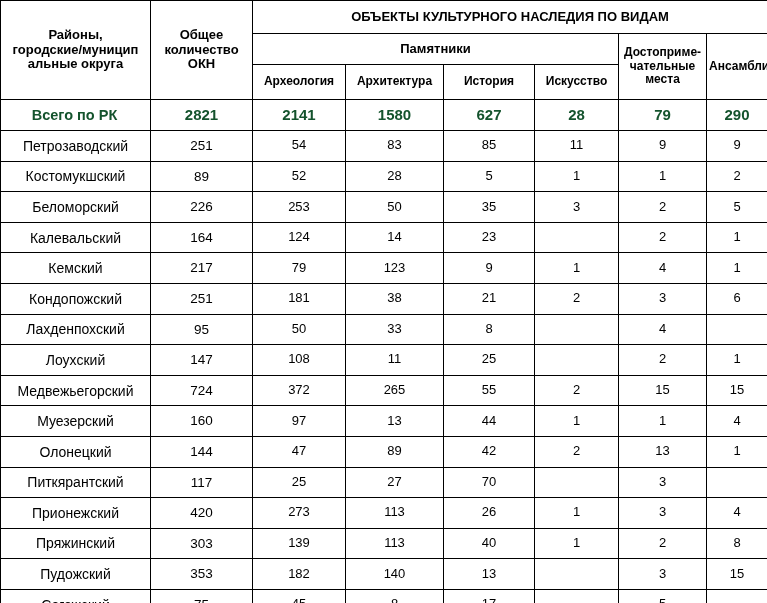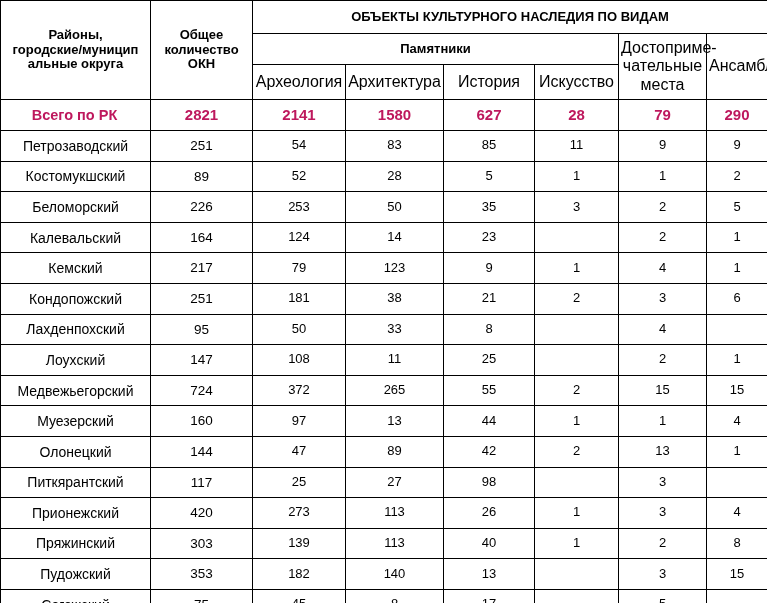--- a/index.html
+++ b/index.html
@@ -26,22 +26,22 @@
     text-align: center;
     vertical-align: middle;
     padding: 2px 2px;
     line-height: 1.15;
   }
   th.head {
     font-weight: bold;
     font-size: 13px;
   }
   th.head-small {
-    font-weight: normal;
-    font-size: 16px;
+    font-weight: bold;
+    font-size: 12px;
   }
   
   col.c-region { width: 150px; }
   col.c-total  { width: 102px; }
   col.c-arch   { width: 93px; }
   col.c-archit { width: 98px; }
   col.c-hist   { width: 91px; }
   col.c-art    { width: 84px; }
   col.c-sights { width: 88px; }
   col.c-ens    { width: 61px; }
@@ -52,21 +52,21 @@
     font-size: 14px;
   }
   td.total {
     font-weight: normal;
     font-size: 13.5px;
   }
   td.num {
     font-size: 13px;
   }
   tr.total-row td {
-    color: #be185d;
+    color: #14532d;
     font-weight: bold;
     font-size: 15px;
     height: 26px;
   }
   tr.total-row td.region {
     text-align: center;
     padding-left: 0;
     font-size: 14.5px;
   }
   tr.data-row td {
@@ -239,21 +239,21 @@
         <td class="num">42</td>
         <td class="num">2</td>
         <td class="num">13</td>
         <td class="num">1</td>
       </tr>
       <tr class="data-row">
         <td class="region">Питкярантский</td>
         <td class="total">117</td>
         <td class="num">25</td>
         <td class="num">27</td>
-        <td class="num">98</td>
+        <td class="num">70</td>
         <td class="num"></td>
         <td class="num">3</td>
         <td class="num"></td>
       </tr>
       <tr class="data-row">
         <td class="region">Прионежский</td>
         <td class="total">420</td>
         <td class="num">273</td>
         <td class="num">113</td>
         <td class="num">26</td>

